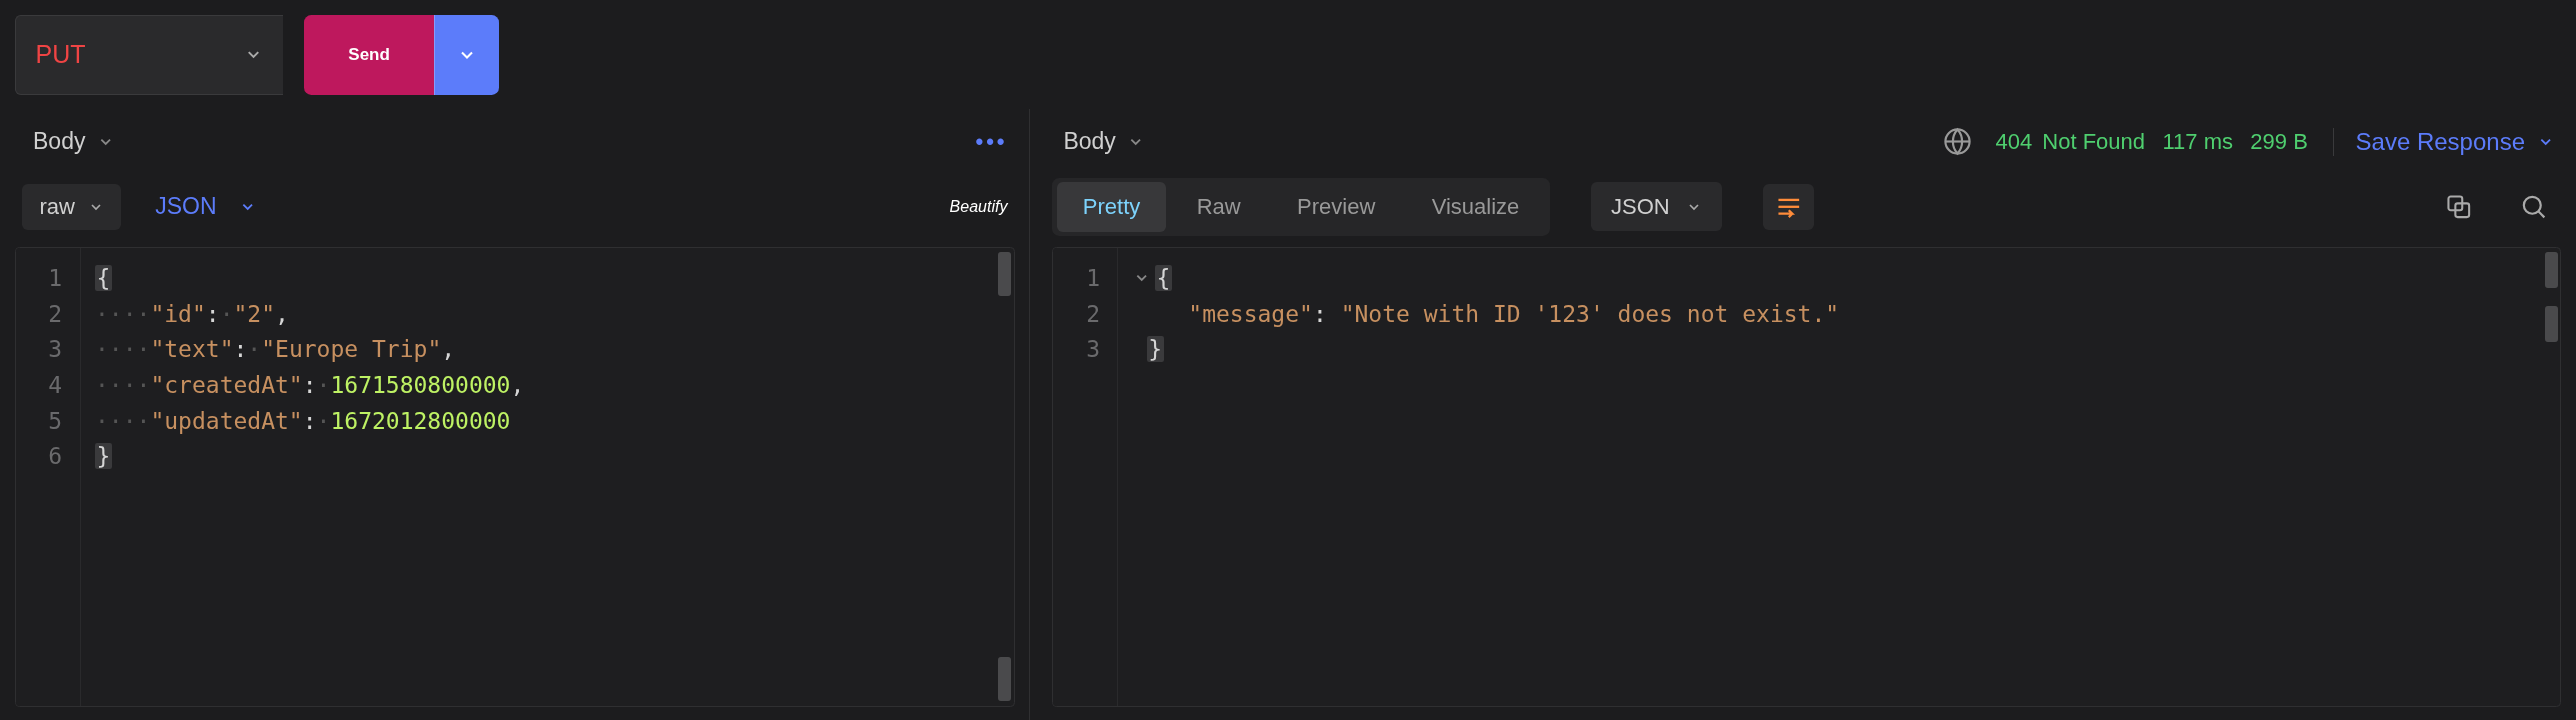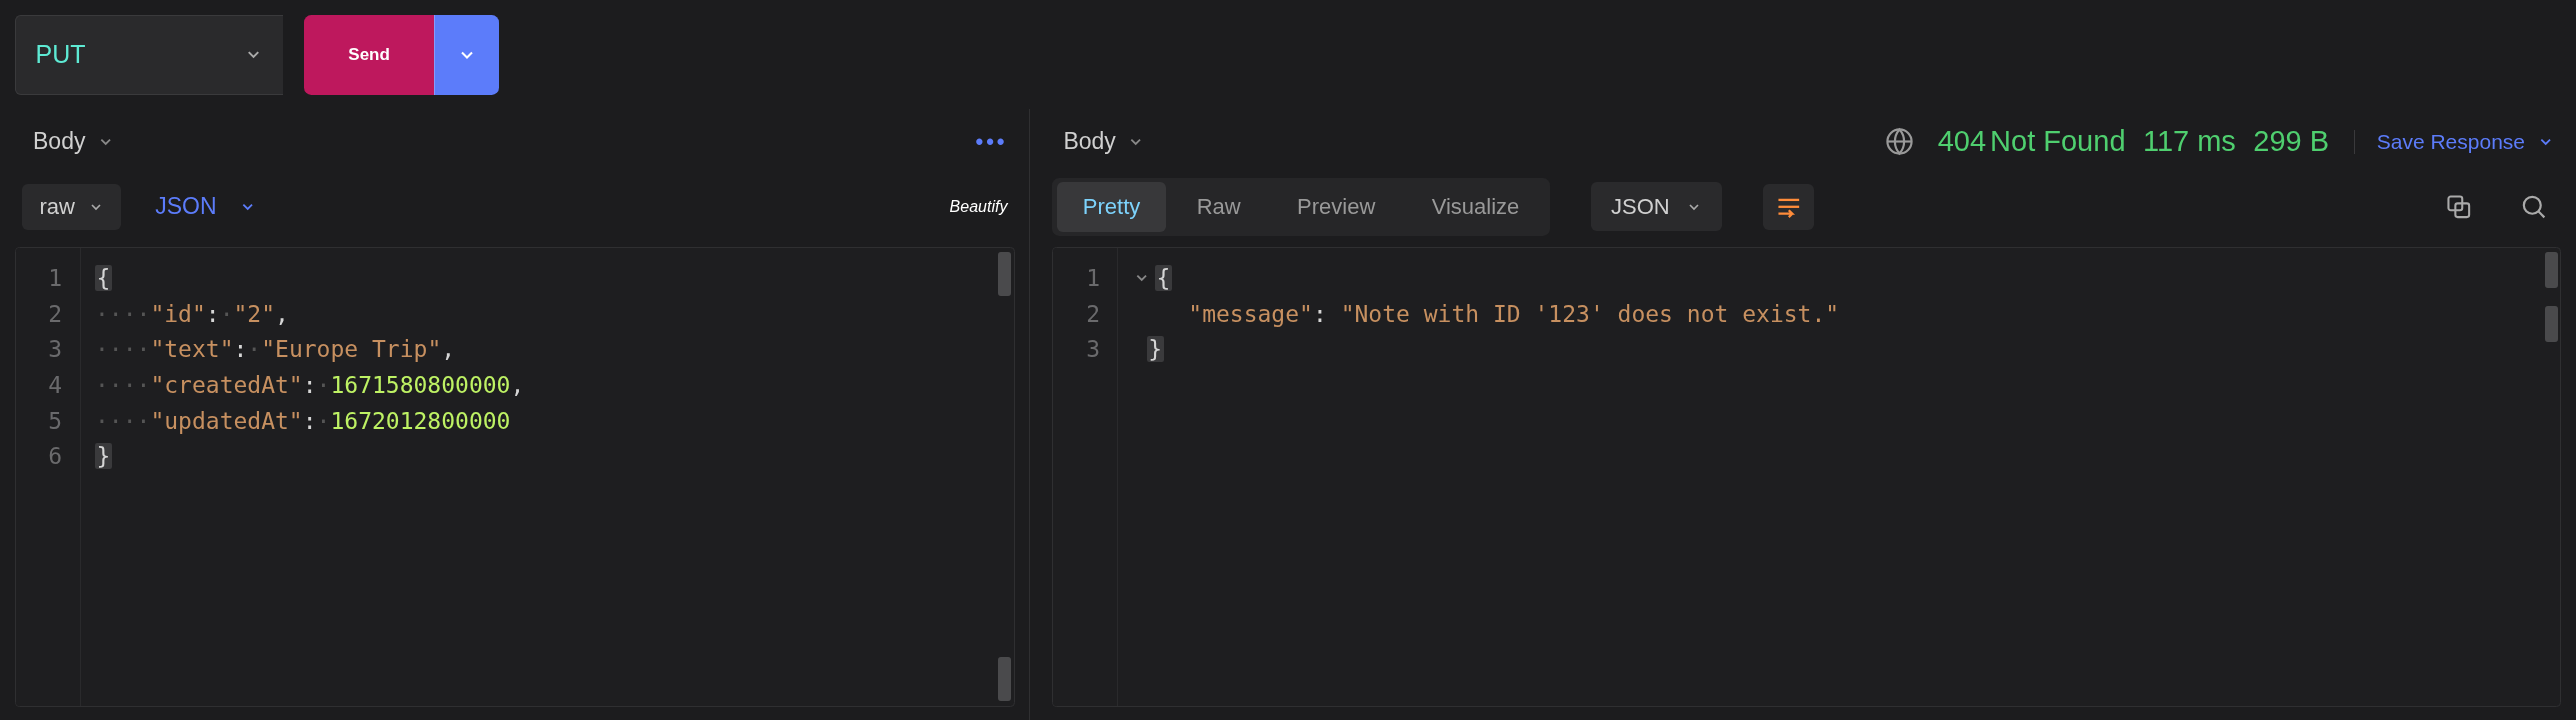--- a/index.html
+++ b/index.html
@@ -22,21 +22,21 @@
   .method-select {
     display: flex;
     align-items: center;
     justify-content: space-between;
     background: #2a2a2c;
     border: 0.7px solid #3a3a3c;
     border-radius: 5.8px 0 0 5.8px;
     padding: 0 20px;
     height: 80px;
     width: 268px;
-    color: #5eead4;
+    color: #ef4444;
     font-size: 25px;
     font-weight: 500;
     border-right: none;
   }
   .url-input {
     flex: 1;
     background: #212123;
     border: 0.7px solid #3a3a3c;
     border-radius: 0 5.8px 5.8px 0;
     height: 80px;
@@ -129,24 +129,24 @@
     font-size: 23px;
     font-weight: 500;
   }
   .beautify {
     color: #ffffff;
     font-size: 16px;
     font-weight: 500;
     font-style: italic;
   }
   .globe-icon { color: #888; }
-  .status { color: #4fcf6f; font-size: 29px; display: flex; gap: 4px; }
+  .status { color: #4fcf6f; font-size: 22px; display: flex; gap: 10px; }
   .save-resp {
     color: #5c7cfa;
-    font-size: 21px;
+    font-size: 24px;
     font-weight: 500;
     display: flex;
     align-items: center;
     gap: 11.6px;
     border-left: 0.7px solid #3a3a3c;
     padding-left: 22px;
     margin-left: 7.3px;
   }
   .resp-tabs {
     display: flex;

